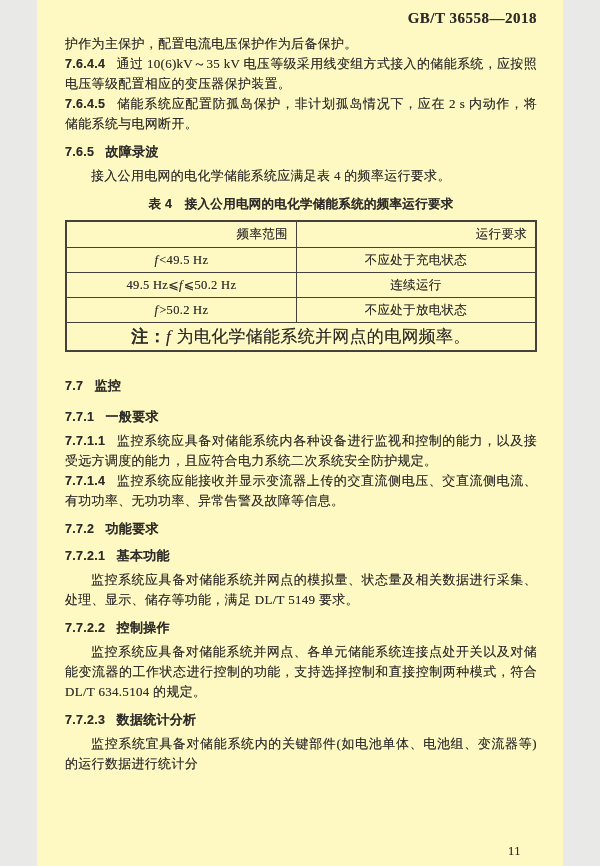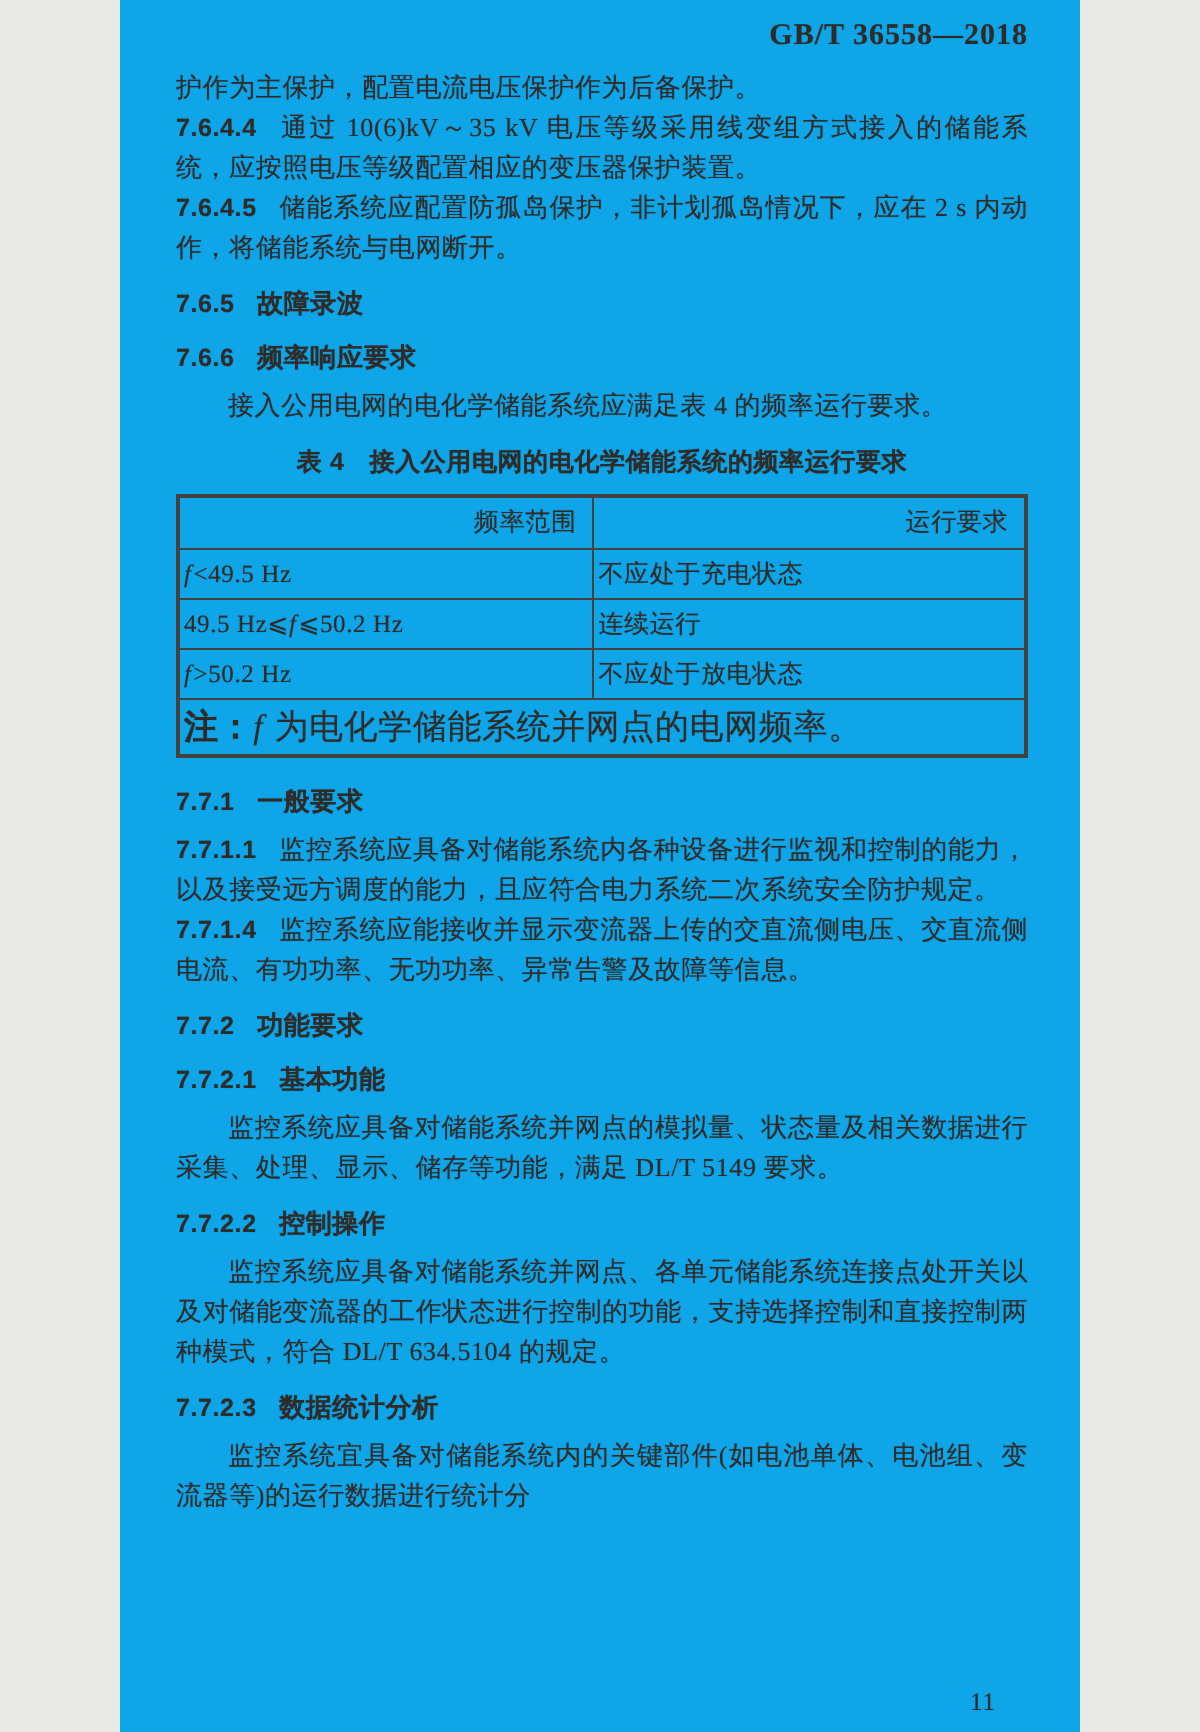--- a/index.html
+++ b/index.html
@@ -1,18 +1,18 @@
 <!DOCTYPE html>
 <html><head>
 <meta charset="utf-8">
 <style>
   html,body{margin:0;padding:0;background:#e9e9e7;}
   .page{
-    width:480px;height:866px;margin:0 auto;position:relative;overflow:hidden;
-    background:#0ea5e9;
+    width:526px;height:866px;margin:0 auto;position:relative;overflow:hidden;
+    background:#fef9c3;
     color:#2e2c29;
     font-family:"Liberation Serif","DejaVu Serif",serif;
     text-shadow:0 0 .5px rgba(60,55,50,.55);
   }
   .doc-code{
     text-align:right;
     padding:10px 26px 0 0;
     font-size:15px;font-weight:bold;letter-spacing:.5px;
     font-family:"Liberation Serif","DejaVu Serif",serif;
   }
@@ -42,21 +42,21 @@
   table.freq{
     width:100%;border-collapse:collapse;
     border:2px solid #45423d;
     font-size:12.5px;letter-spacing:.3px;
     margin:0 0 4px 0;
   }
   table.freq th,table.freq td{border:1px solid #45423d;}
   table.freq th{
     font-weight:normal;text-align:right;height:21px;padding:2px 8px;
   }
-  table.freq td{height:20px;padding:2px 2px;text-align:left;}
+  table.freq td{height:20px;padding:2px 2px;text-align:center;}
   td.note-cell{padding-left:18px;font-size:17px;height:21px;}
   .note-label{
     font-family:"Liberation Sans","DejaVu Sans",sans-serif;
     font-weight:bold;font-style:normal;
   }
   .var{font-style:italic;font-family:"Liberation Serif","DejaVu Serif",serif;padding-right:1px;}
   .page-num{
     position:absolute;right:42px;bottom:7px;
     font-size:12.5px;letter-spacing:.5px;
   }
@@ -72,21 +72,20 @@
 
     <p class="para">护作为主保护，配置电流电压保护作为后备保护。</p>
 
     <p class="para"><span class="num">7.6.4.4</span><span>通过 10(6)kV～35 kV 电压等级采用线变组方式接入的储能系统，应按照电压等级配置相应的变压器保护装置。</span></p>
 
     <p class="para"><span class="num">7.6.4.5</span><span>储能系统应配置防孤岛保护，非计划孤岛情况下，应在 2 s 内动作，将储能系统与电网断开。</span></p>
 
     <div class="hd"><span class="num">7.6.5</span><span>故障录波</span></div>
 
 
-    <div class="hd"><span class="num">7.6.6</span><span>频率响应要求</span></div>
 
     <p class="para indent">接入公用电网的电化学储能系统应满足表 4 的频率运行要求。</p>
 
     <div class="caption"><span class="cap-num">表 4</span><span>接入公用电网的电化学储能系统的频率运行要求</span></div>
 
     <table class="freq">
       <colgroup>
           <col style="width:49%">
           <col style="width:51%">
         </colgroup>
@@ -108,20 +107,21 @@
         <tr>
           <td><span class="var">f</span><span>&gt;50.2 Hz</span></td>
           <td>不应处于放电状态</td>
         </tr>
         <tr>
           <td class="note-cell" colspan="2"><span class="note-label">注：</span><span class="var">f</span><span> 为电化学储能系统并网点的电网频率。</span></td>
         </tr>
       </tbody>
     </table>
 
+    <div class="hd hd-77"><span class="num">7.7</span><span>监控</span></div>
 
     <div class="hd hd-771"><span class="num">7.7.1</span><span>一般要求</span></div>
 
     <p class="para"><span class="num">7.7.1.1</span><span>监控系统应具备对储能系统内各种设备进行监视和控制的能力，以及接受远方调度的能力，且应符合电力系统二次系统安全防护规定。</span></p>
 
 
 
     <p class="para"><span class="num">7.7.1.4</span><span>监控系统应能接收并显示变流器上传的交直流侧电压、交直流侧电流、有功功率、无功功率、异常告警及故障等信息。</span></p>
 
     <div class="hd"><span class="num">7.7.2</span><span>功能要求</span></div>

